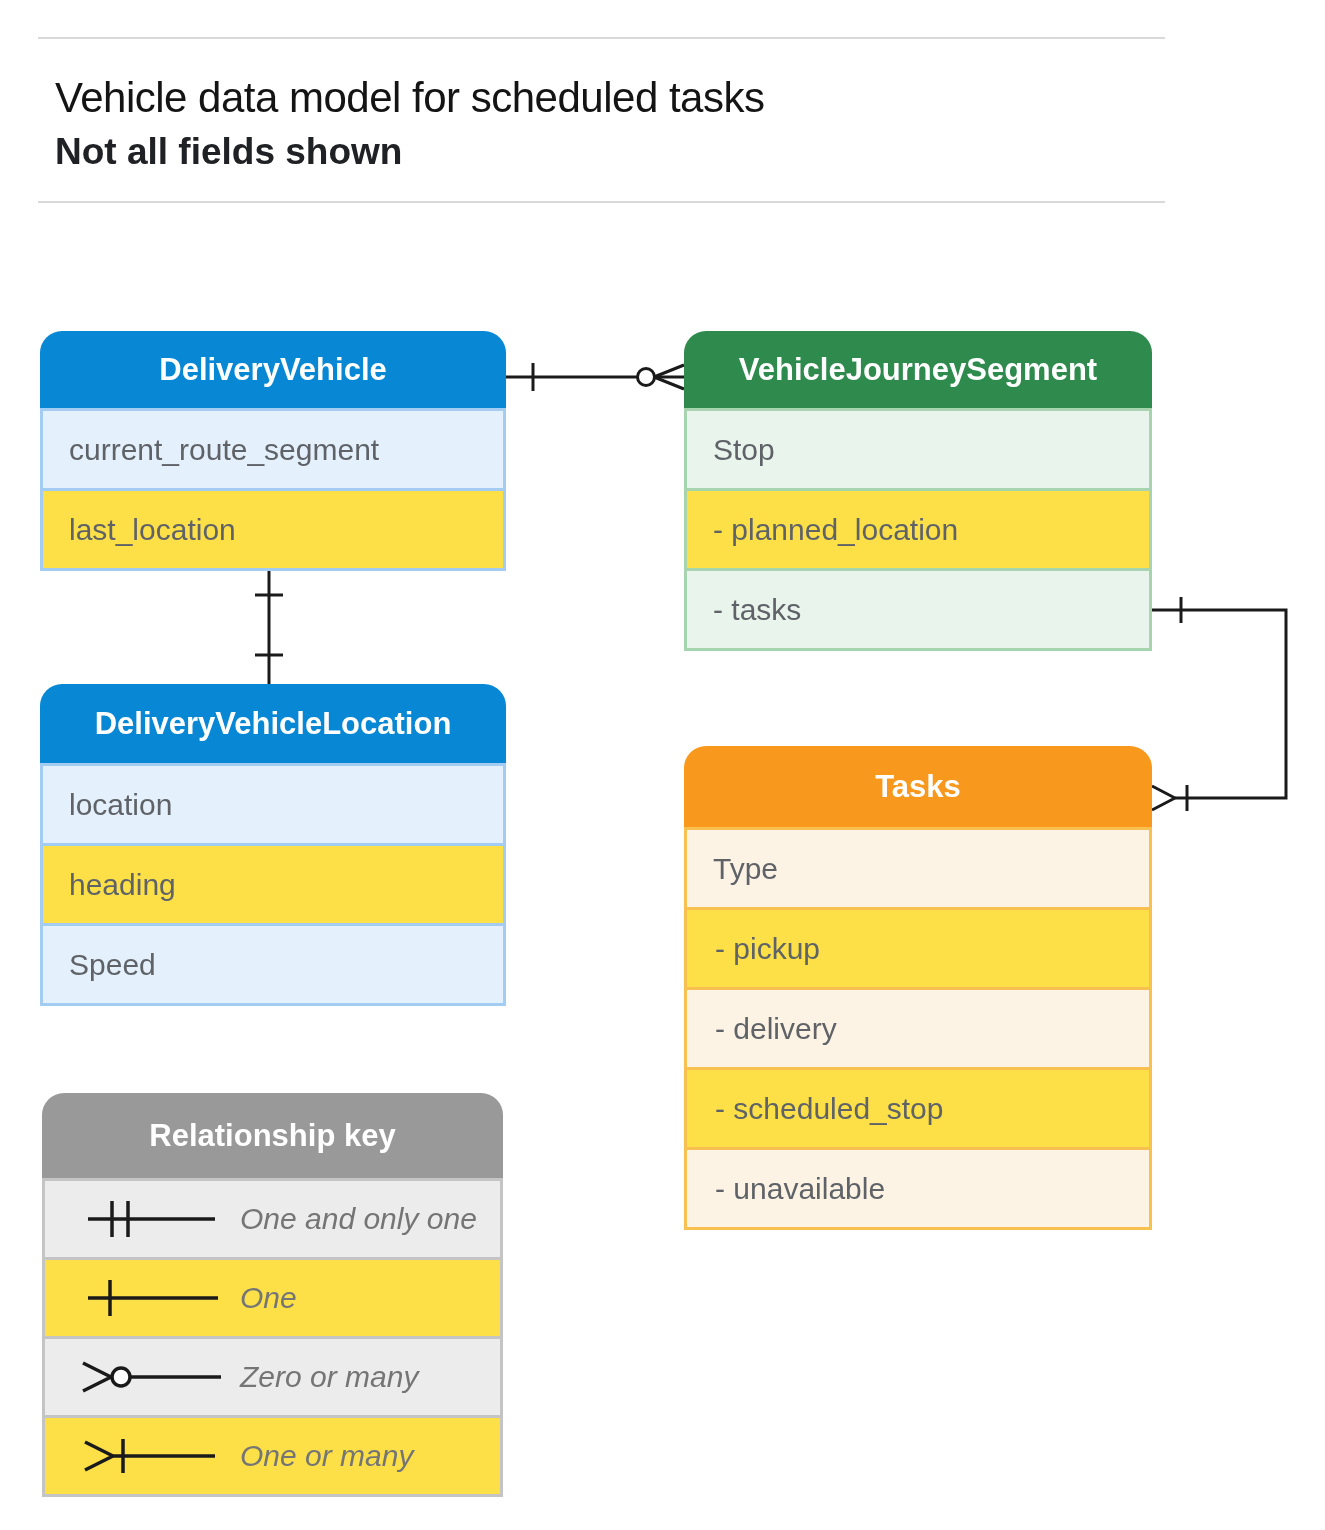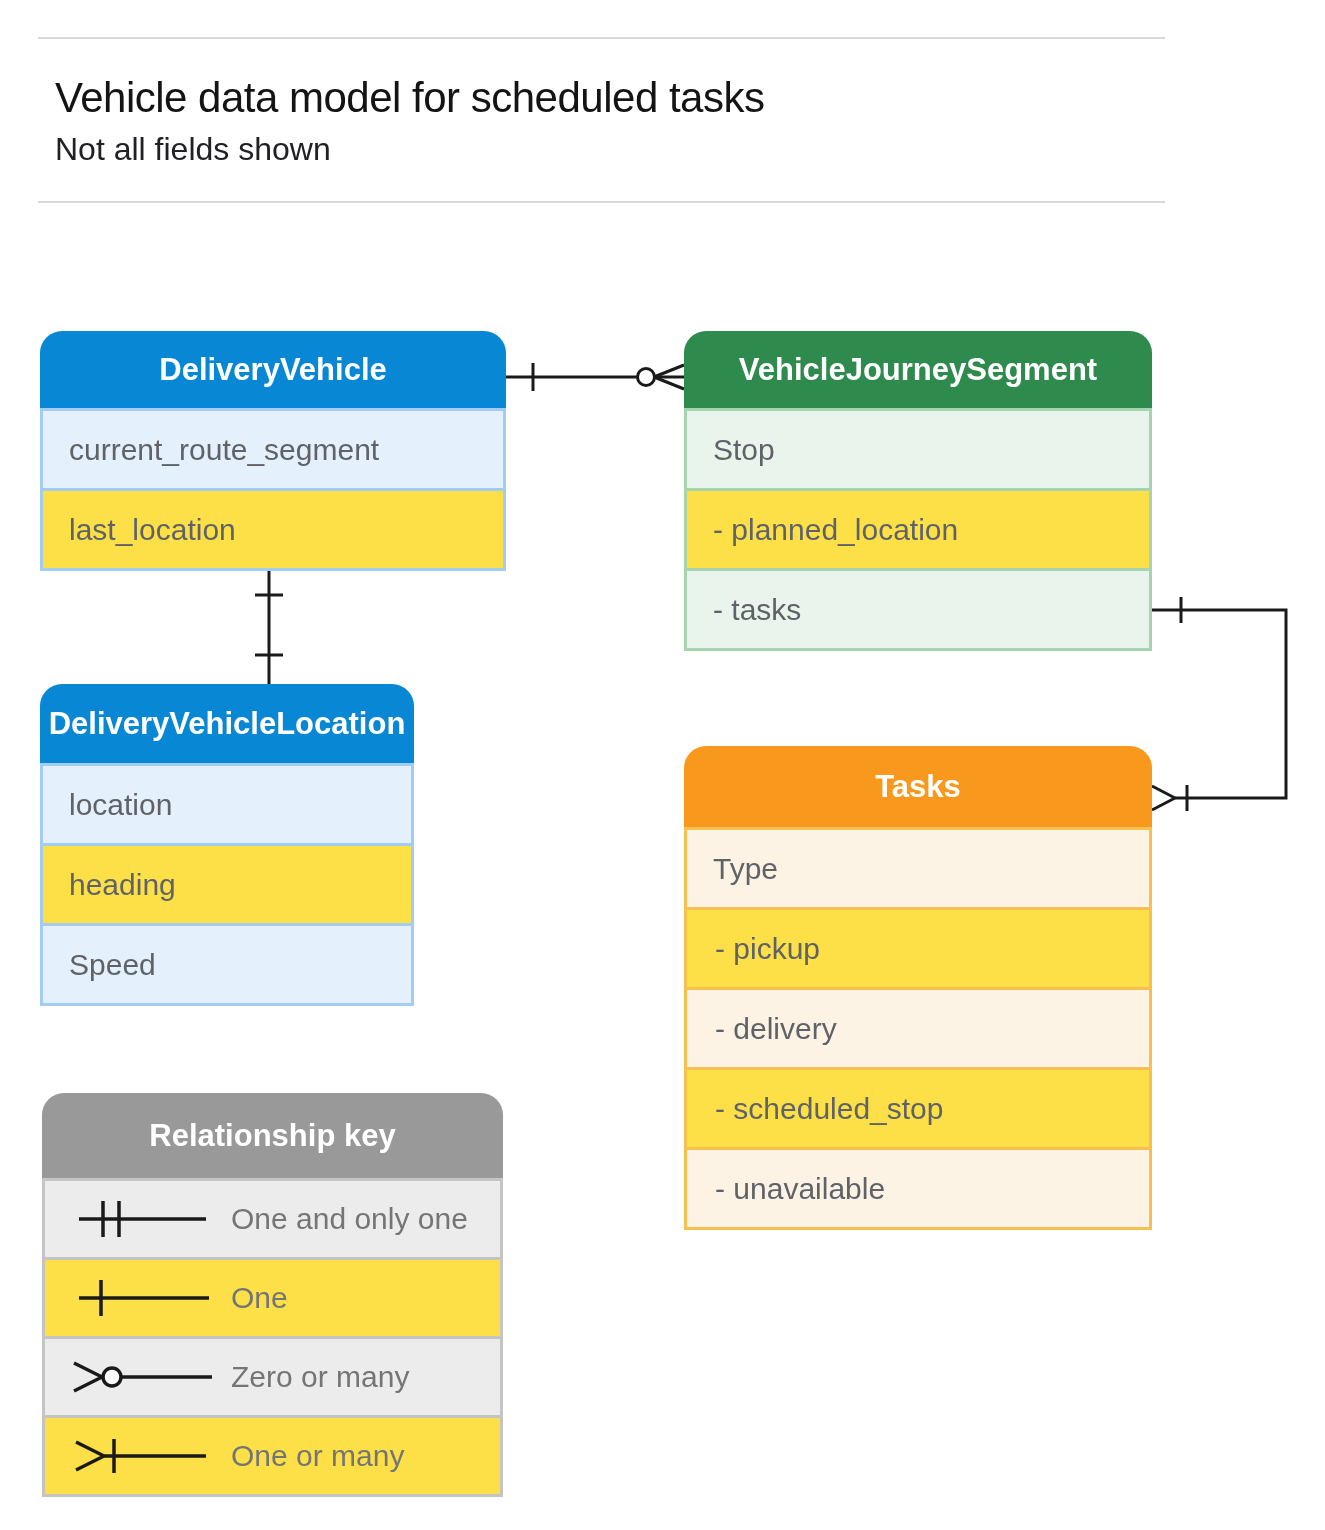--- a/index.html
+++ b/index.html
@@ -10,21 +10,21 @@
   }
   .rule { position: absolute; left: 38px; width: 1127px; height: 2px; background: #d9d9d9; }
   #rule-top { top: 37px; }
   #rule-bottom { top: 201px; }
   #page-title {
     position: absolute; left: 55px; top: 74px;
     font-size: 42px; font-weight: 400; color: #141414; letter-spacing: -0.5px;
   }
   #page-subtitle {
     position: absolute; left: 55px; top: 131px;
-    font-size: 32px; color: #202124;
+    font-size: 37px; color: #202124; font-weight: bold;
   }
 
   .tbl { position: absolute; }
   .tbl .hd {
     display: flex; align-items: center; justify-content: center;
     color: #ffffff; font-weight: 700; font-size: 31px;
     background: var(--hd); border-radius: 22px 22px 0 0;
   }
   .tbl .tbody { border: 3px solid var(--bd); border-top: none; background: #fff; }
   .tbl .row {
@@ -35,21 +35,21 @@
     border-top: 3px solid var(--bd);
   }
   .tbl .row:nth-child(odd) { background: var(--row); }
   .tbl .row.sub { padding-left: 28px; }
 
   .blue   { --hd: #0787d4; --row: #e4f0fb; --bd: #a3ccf2; }
   .green  { --hd: #2f8a4d; --row: #e9f4ed; --bd: #a5d4ae; }
   .orange { --hd: #f8991d; --row: #fdf3e4; --bd: #f8c050; }
   .gray   { --hd: #999999; --row: #ececec; --bd: #c4c4c4; }
 
-  .key .row { padding-left: 16px; }
+  .key .row { padding-left: 25px; font-style: italic; }
   .key .row .sym { flex: 0 0 auto; }
   .key .row .lbl { margin-left: 10px; color: #757575; }
   .key .row { height: 79px; }
 
   #connectors { position: absolute; left: 0; top: 0; pointer-events: none; }
   #connectors path, #connectors line { stroke: #1a1a1a; stroke-width: 3; fill: none; }
   #connectors circle { stroke: #1a1a1a; stroke-width: 3; fill: #ffffff; }
   .sym line, .sym path { stroke: #1a1a1a; stroke-width: 3.5; fill: none; }
   .sym circle { stroke: #1a1a1a; stroke-width: 3.5; fill: #ffffff; }
 </style>
@@ -91,21 +91,21 @@
 
 <div class="tbl green" style="left:684px; top:331px; width:468px">
   <div class="hd" style="height:77px">VehicleJourneySegment</div>
   <div class="tbody">
     <div class="row">Stop</div>
     <div class="row">- planned_location</div>
     <div class="row">- tasks</div>
   </div>
 </div>
 
-<div class="tbl blue" style="left:40px; top:684px; width:374px">
+<div class="tbl blue" style="left:40px; top:684px; width:466px">
   <div class="hd" style="height:79px">DeliveryVehicleLocation</div>
   <div class="tbody">
     <div class="row">location</div>
     <div class="row">heading</div>
     <div class="row">Speed</div>
   </div>
 </div>
 
 <div class="tbl orange" style="left:684px; top:746px; width:468px">
   <div class="hd" style="height:81px">Tasks</div>

